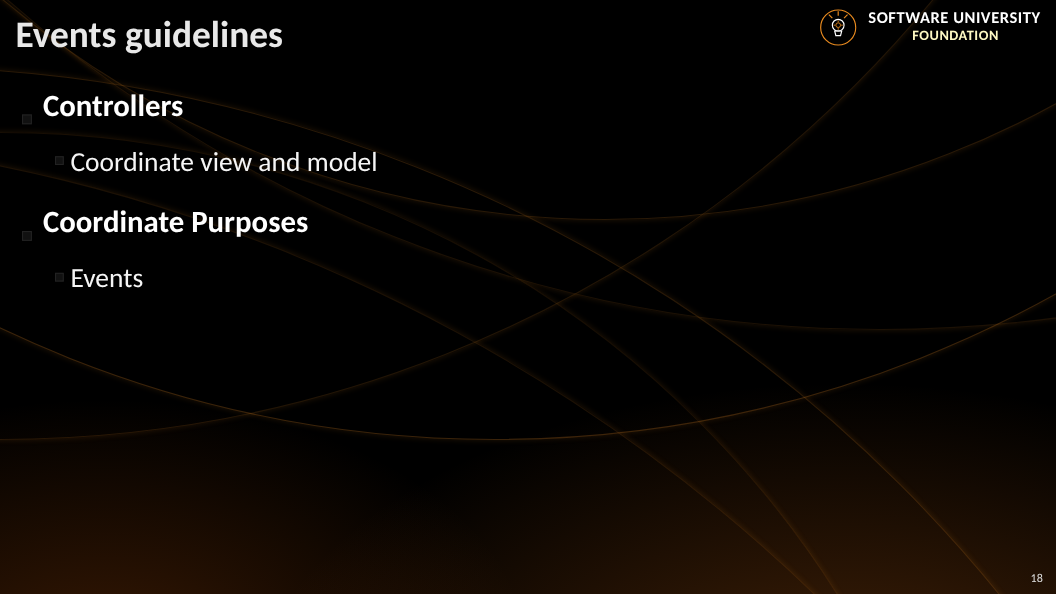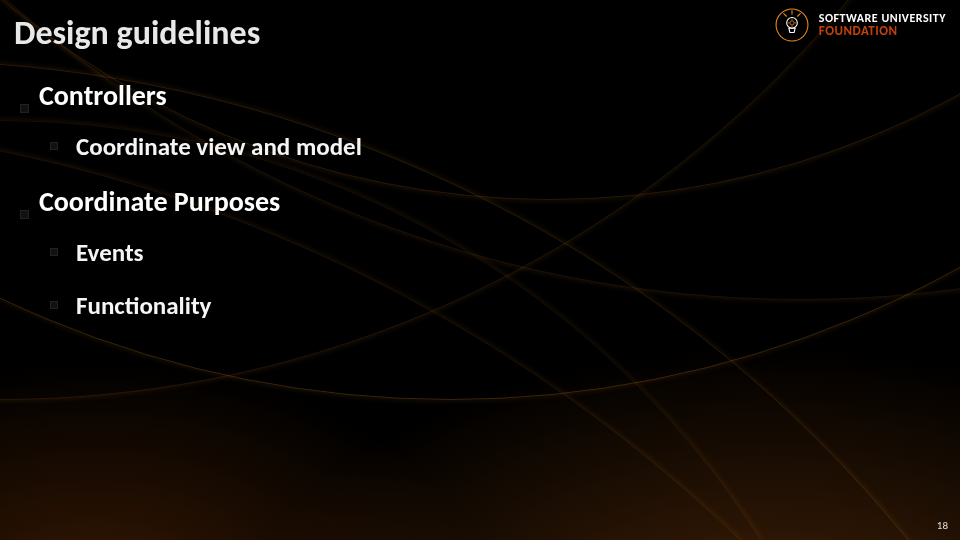--- a/index.html
+++ b/index.html
@@ -48,23 +48,23 @@
     align-items: flex-end;
     gap: 10px;
     font-size: 28px;
     font-weight: 700;
     color: #fff;
     margin-bottom: 18px;
   }
   .l2 {
     display: flex;
     align-items: flex-start;
-    gap: 18px;
+    gap: 6px;
     font-size: 25px;
-    font-weight: 700;
+    font-weight: 400;
     color: #f5f5f5;
     margin: 0 0 22px 30px;
   }
   .sq {
     width: 9px; height: 9px;
     background: #111;
     border: 1px solid #222;
     flex: 0 0 auto;
     margin-top: 12px;
   }
@@ -77,22 +77,22 @@
     align-items: center;
     gap: 10px;
     color: #fff;
   }
   .logo-icon {
     width: 34px; height: 34px;
     position: relative;
   }
   .logo-icon svg { width: 34px; height: 34px; display:block; }
   .logo-text { line-height: 1.05; text-align: left; }
-  .lt1 { font-size: 12px; font-weight: 700; letter-spacing: 0.5px; color:#fff; }
-  .lt2 { font-size: 13px; font-weight: 700; letter-spacing: 0.5px; color:#c2410c; }
+  .lt1 { font-size: 15px; font-weight: 700; letter-spacing: 0.5px; color:#fff; }
+  .lt2 { font-size: 13px; font-weight: 700; letter-spacing: 0.5px; color:#fef9c3;margin-left:40px; }
 
   .page-number {
     position: absolute;
     right: 12px; bottom: 8px;
     font-size: 11px;
     color: #ddd;
   }
 </style>
 </head>
 <body>
@@ -100,21 +100,21 @@
 <div class="bg-wrap">
   <div class="arc a1"></div>
   <div class="arc a2"></div>
   <div class="arc a3"></div>
   <div class="arc a4"></div>
   <div class="arc a5"></div>
   <div class="arc a6"></div>
   <div class="arc a7"></div>
 </div>
 
-<div class="slide-title">Design guidelines</div>
+<div class="slide-title">Events guidelines</div>
 
 <div class="logo">
   <span class="logo-icon">
     <svg viewBox="0 0 64 64">
       <circle cx="32" cy="32" r="30" fill="none" stroke="#e88a1f" stroke-width="2"></circle>
       <circle cx="32" cy="28" r="10" fill="none" stroke="#fff" stroke-width="2"></circle>
       <path d="M26 38 h12 l-2 8 h-8 z" fill="none" stroke="#fff" stroke-width="2"></path>
       <path d="M22 16 l-6 -6 M32 12 l0 -8 M42 16 l6 -6" stroke="#e88a1f" stroke-width="2" fill="none"></path>
       <circle cx="32" cy="28" r="4" fill="none" stroke="#e88a1f" stroke-width="1.5"></circle>
       <path d="M32 23 l0 -3 M32 33 l0 3 M27 28 l-3 0 M37 28 l3 0" stroke="#e88a1f" stroke-width="1.5"></path>
@@ -136,19 +136,15 @@
     <span>Coordinate view and model</span>
   </div>
   <div class="l1">
     <span class="sq"></span>
     <span>Coordinate Purposes</span>
   </div>
   <div class="l2">
     <span class="sq"></span>
     <span>Events</span>
   </div>
-  <div class="l2">
-    <span class="sq"></span>
-    <span>Functionality</span>
-  </div>
 </div>
 
 <div class="page-number">18</div>
 
 </body></html>

